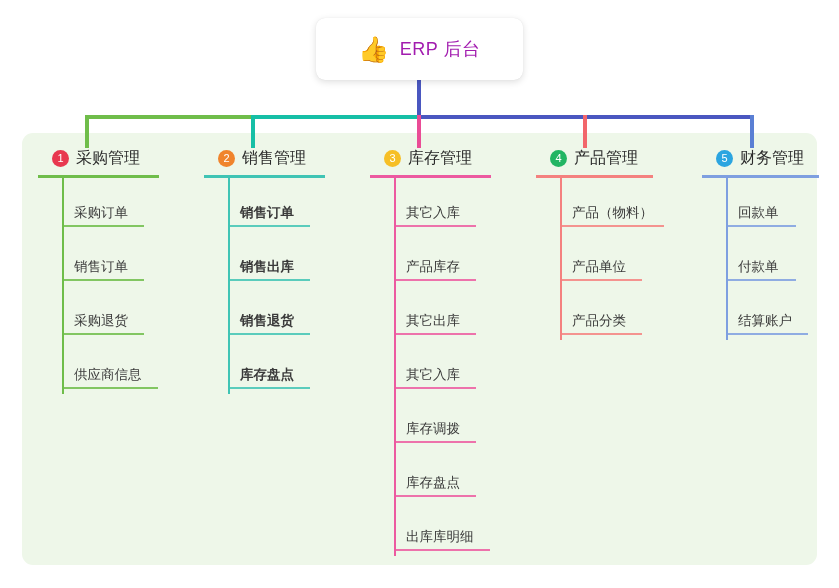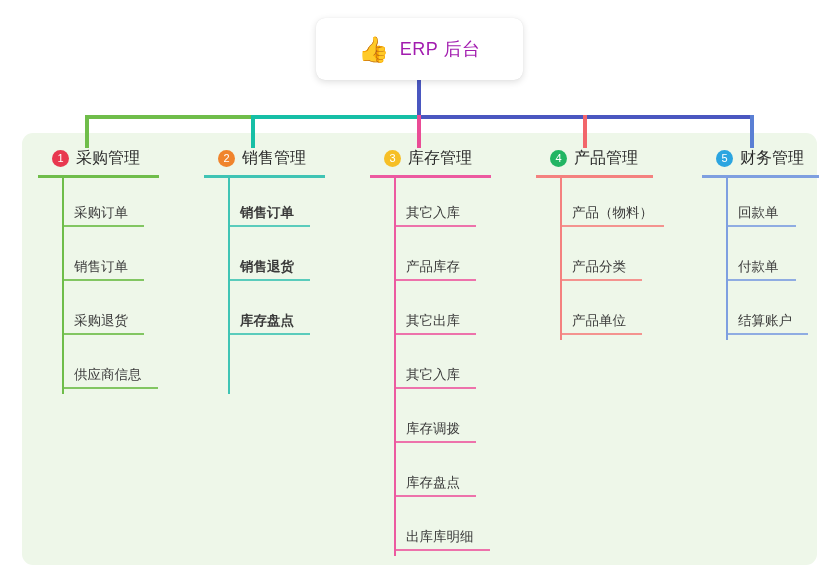--- a/index.html
+++ b/index.html
@@ -138,20 +138,24 @@
           <span class="col-title">销售管理</span>
         </div>
         <div class="col-rule" style="width: 121px; background: rgb(63, 196, 180);"></div>
         <div style="position: relative; font-weight: bold;">
           <div class="branch" style="left: 24px; top: 0px; height: 216px; background: rgb(63, 196, 180);"></div>
           <div class="item">
             <span class="item-label">销售订单</span>
             <div class="item-rule" style="width: 82px; background: rgb(63, 196, 180); opacity: 0.85;"></div>
           </div>
           <div class="item">
+            <span class="item-label">销售出库</span>
+            <div class="item-rule" style="width: 82px; background: rgb(63, 196, 180); opacity: 0.85;"></div>
+          </div>
+          <div class="item">
             <span class="item-label">销售退货</span>
             <div class="item-rule" style="width: 82px; background: rgb(63, 196, 180); opacity: 0.85;"></div>
           </div>
           <div class="item">
             <span class="item-label">库存盘点</span>
             <div class="item-rule" style="width: 82px; background: rgb(63, 196, 180); opacity: 0.85;"></div>
           </div>
         </div>
       </div>
       <div class="col" style="left: 370px;">
@@ -198,27 +202,27 @@
           <span class="col-title">产品管理</span>
         </div>
         <div class="col-rule" style="width: 117px; background: rgb(244, 129, 127);"></div>
         <div style="position: relative;">
           <div class="branch" style="left: 24px; top: 0px; height: 162px; background: rgb(244, 129, 127);"></div>
           <div class="item">
             <span class="item-label">产品（物料）</span>
             <div class="item-rule" style="width: 104px; background: rgb(244, 129, 127); opacity: 0.85;"></div>
           </div>
           <div class="item">
+            <span class="item-label">产品单位</span>
+            <div class="item-rule" style="width: 82px; background: rgb(244, 129, 127); opacity: 0.85;"></div>
+          </div>
+          <div class="item">
             <span class="item-label">产品分类</span>
             <div class="item-rule" style="width: 82px; background: rgb(244, 129, 127); opacity: 0.85;"></div>
           </div>
-          <div class="item">
-            <span class="item-label">产品单位</span>
-            <div class="item-rule" style="width: 82px; background: rgb(244, 129, 127); opacity: 0.85;"></div>
-          </div>
         </div>
       </div>
       <div class="col" style="left: 702px;">
         <div class="col-head">
           <span class="badge" style="background: rgb(43, 165, 224);">5</span>
           <span class="col-title">财务管理</span>
         </div>
         <div class="col-rule" style="width: 117px; background: rgb(126, 159, 224);"></div>
         <div style="position: relative;">
           <div class="branch" style="left: 24px; top: 0px; height: 162px; background: rgb(126, 159, 224);"></div>

